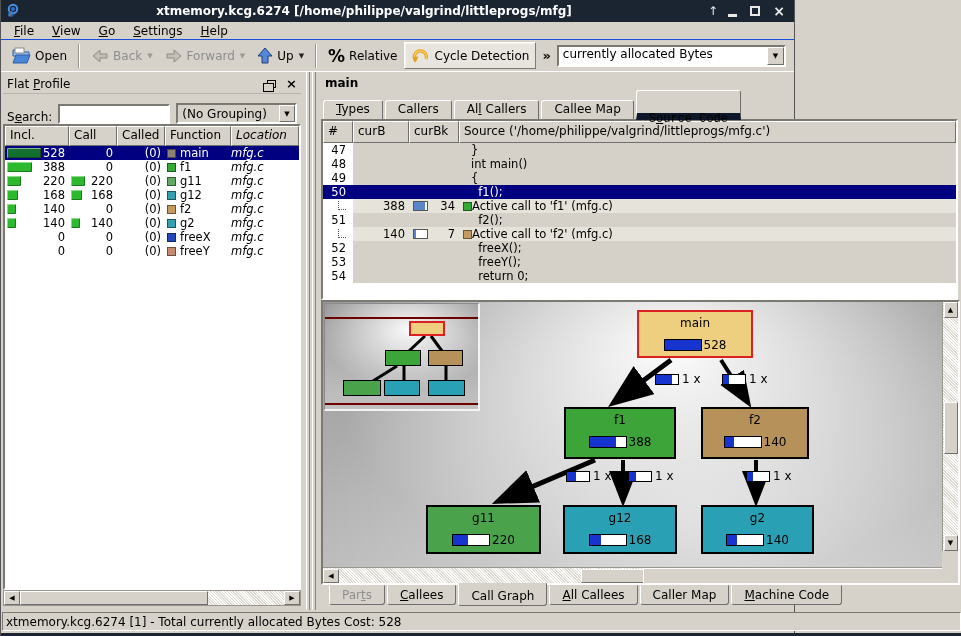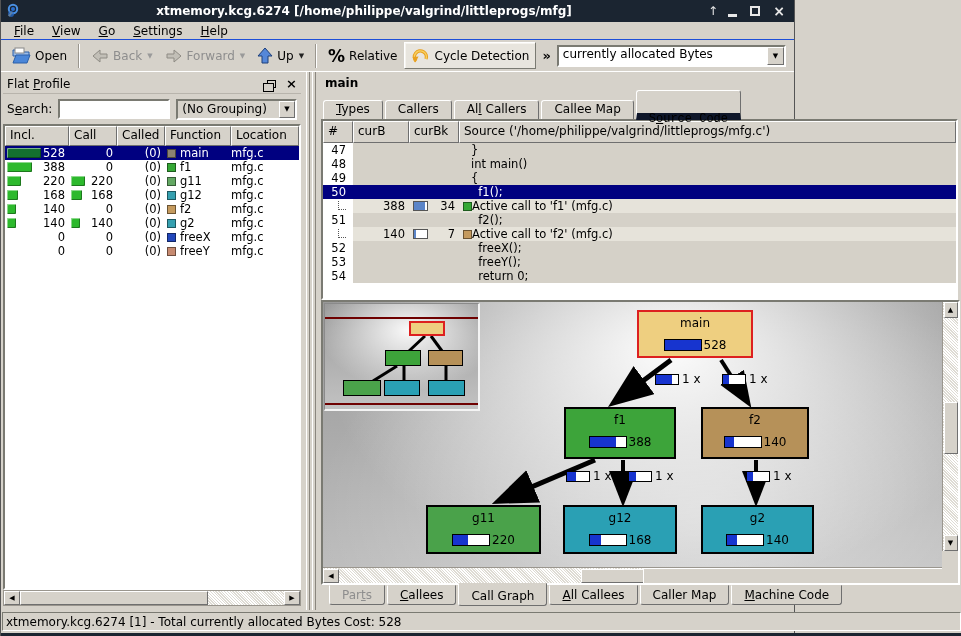--- a/index.html
+++ b/index.html
@@ -43,33 +43,33 @@
   .splitter-v::before, .splitter-v::after { content:''; position:absolute; top:0; bottom:0; width:2px; border-left:1px solid #fff; border-right:1px solid #8a867e; }
   .splitter-v::before { left:3px; } .splitter-v::after { left:9px; }
 
   
   .dock { position:absolute; left:2px; top:2px; width:298px; height:533px; }
   .dock-title { height:20px; display:flex; align-items:center; padding:0 4px; border-bottom:1px solid #b8b4ac; }
   .dock-title .t { flex:1; }
   .detach-icon { position:relative; width:9px; height:8px; border:1px solid #000; margin-right:10px; background:#d6d2ca; }
   .detach-icon::after { content:''; position:absolute; left:-5px; top:2px; width:9px; height:7px; border:1px solid #000; background:#d6d2ca; }
   .dock-close { font-weight:bold; font-size:13px; line-height:12px; }
-  .search-row { height:30px; display:flex; align-items:center; padding:0 4px; gap:6px; }
+  .search-row { height:30px; display:flex; align-items:flex-end; padding:0 4px; gap:6px; }
   .search-input { width:112px; height:20px; background:#fff; border:2px solid; border-color:#7a7a72 #fff #fff #7a7a72; font-family:inherit; font-size:12px; padding:0 3px; }
   .grp-combo { width:124px; height:21px; background:#d6d2ca; border:2px solid; border-color:#7a7a72 #fff #fff #7a7a72; display:flex; align-items:center; }
   .grp-combo .cval { flex:1; padding:0 4px; white-space:nowrap; overflow:hidden; }
   .grp-combo .cbtn { width:16px; height:100%; background:#d6d2ca; border:1px solid; border-color:#fff #6f6f6f #6f6f6f #fff; display:flex; align-items:center; justify-content:center; font-size:7px; }
 
   .fp-frame { position:absolute; left:0; top:50px; width:298px; height:466px; border:2px solid; border-color:#7a7a72 #fff #fff #7a7a72; background:#fff; overflow:hidden; }
   .fp-header { display:flex; height:20px; background:#d6d2ca; }
   .fp-header .hc { border:1px solid; border-color:#fff #6f6f6f #6f6f6f #fff; padding:1px 4px; white-space:nowrap; overflow:hidden; }
   .fp-row { display:flex; height:14px; align-items:center; }
   .fp-row.sel { background:#000080; color:#fff; }
   .c { white-space:nowrap; overflow:hidden; font-size:11.5px; }
-  .col1 { width:64px; } .col2 { width:48px; } .col3 { width:48px; } .col4 { width:66px; } .col5 { flex:1; }
+  .col1 { width:64px; } .col2 { width:48px; } .col3 { width:48px; } .col4 { width:66px; } .col5 { flex:1;font-style:italic; }
   .cell-bar { position:relative; height:14px; }
   .cell-bar .num { position:absolute; right:4px; top:0; line-height:14px; }
   .track { position:absolute; left:2px; top:2px; width:34px; height:10px; }
   .bar { display:block; height:10px; border-radius:1px; box-shadow:inset 1px 1px 0 rgba(255,255,255,.45), inset -1px -1px 0 rgba(0,0,0,.35); }
   .func-cell { display:flex; align-items:center; gap:4px; padding-left:2px; }
   .sq { width:9px; height:9px; display:inline-block; border:1px solid rgba(0,0,0,.45); flex:none; }
   .fp-hscroll { position:absolute; left:0; top:516px; width:298px; height:16px; background:repeating-linear-gradient(45deg,#fff 0 1px,#dedbd3 1px 2px); border:1px solid #9a968e; display:flex; }
   .sb-btn { width:16px; height:14px; background:#d6d2ca; border:1px solid; border-color:#fff #6f6f6f #6f6f6f #fff; font-size:7px; display:flex; align-items:center; justify-content:center; flex:none; }
   .sb-thumb-h { height:14px; background:#d6d2ca; border:1px solid; border-color:#fff #6f6f6f #6f6f6f #fff; }
 

